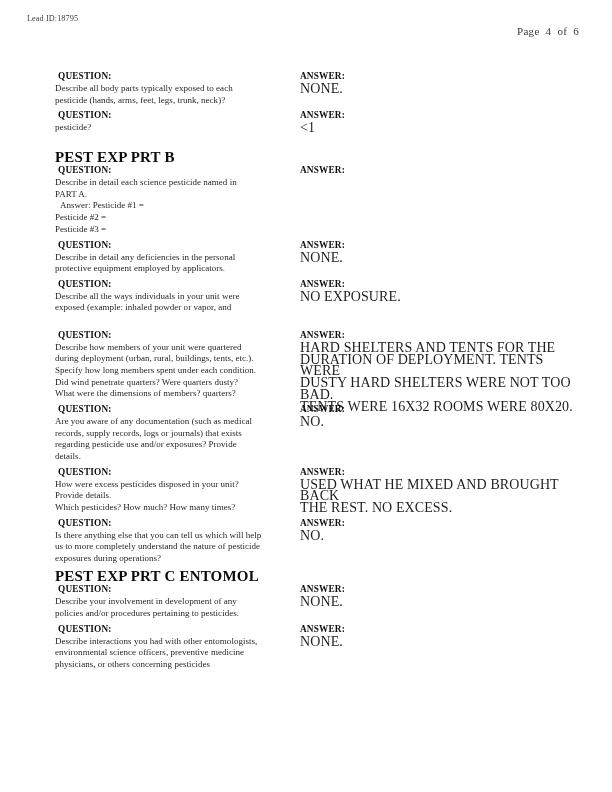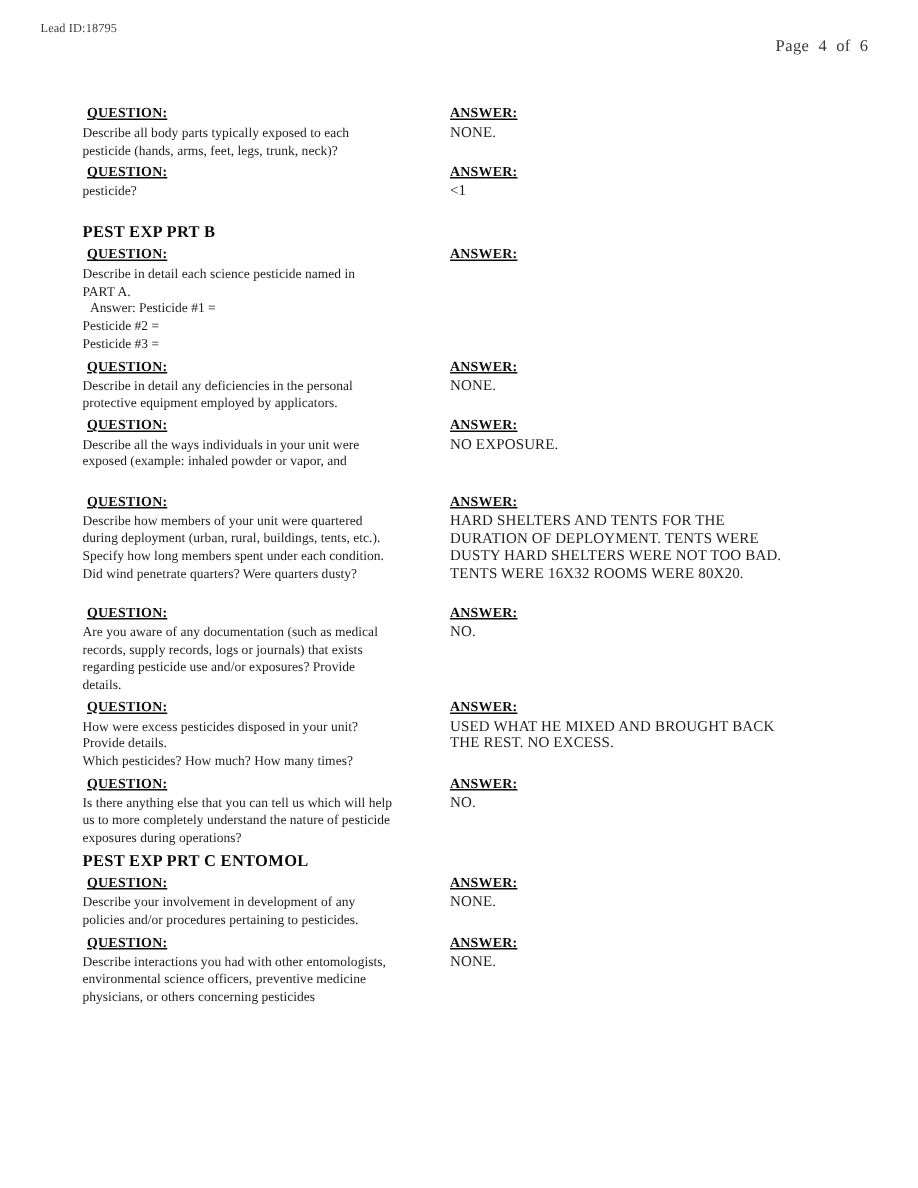--- a/index.html
+++ b/index.html
@@ -70,47 +70,46 @@
     left: 300px;
     width: 285px;
   }
 
   .label {
     font-weight: bold;
     font-size: 9.3px;
     letter-spacing: 0.15px;
     line-height: 13px;
     color: #101010;
-    text-decoration: underline;
   }
   .q-label { margin-left: 3px; }
   .body-text {
     font-size: 9px;
     line-height: 11.6px;
     color: #1f1f1f;
     letter-spacing: 0.02px;
   }
   .answer-text {
-    font-size: 10px;
+    font-size: 14px;
     line-height: 11.8px;
     color: #1f1f1f;
     letter-spacing: 0.1px;
   }
   .sub-line {
     font-size: 9px;
     line-height: 11.6px;
     color: #1f1f1f;
   }
   .sub-indent-1 { margin-left: 5px; }
 
   .section-head {
     position: absolute;
     left: 55px;
     font-weight: bold;
-    font-size: 11px;
+    font-size: 15px;
     letter-spacing: 0.2px;
     color: #0d0d0d;
     white-space: nowrap;
   }
 </style>
 </head>
 <body>
 
 <div class="page">
 
@@ -181,20 +180,21 @@
           <div class="answer-text">NO EXPOSURE.</div>
         </div>
       </div>
       <div class="qa-block" style="position: absolute; top: 258.9px; left: 0px; width: 612px;">
         <div class="col-q">
           <div class="label q-label">QUESTION:</div>
           <div class="body-text">Describe how members of your unit were quartered</div>
           <div class="body-text">during deployment (urban, rural, buildings, tents, etc.).</div>
           <div class="body-text">Specify how long members spent under each condition.</div>
           <div class="body-text">Did wind penetrate quarters?  Were quarters dusty?</div>
+          <div class="body-text">What were the dimensions of members? quarters?</div>
         </div>
         <div class="col-a">
           <div class="label">ANSWER:</div>
           <div class="answer-text">HARD SHELTERS AND TENTS FOR THE</div>
           <div class="answer-text">DURATION OF DEPLOYMENT.  TENTS WERE</div>
           <div class="answer-text">DUSTY HARD SHELTERS WERE NOT TOO BAD.</div>
           <div class="answer-text">TENTS WERE 16X32 ROOMS WERE 80X20.</div>
         </div>
       </div>
       <div class="qa-block" style="position: absolute; top: 333.1px; left: 0px; width: 612px;">

